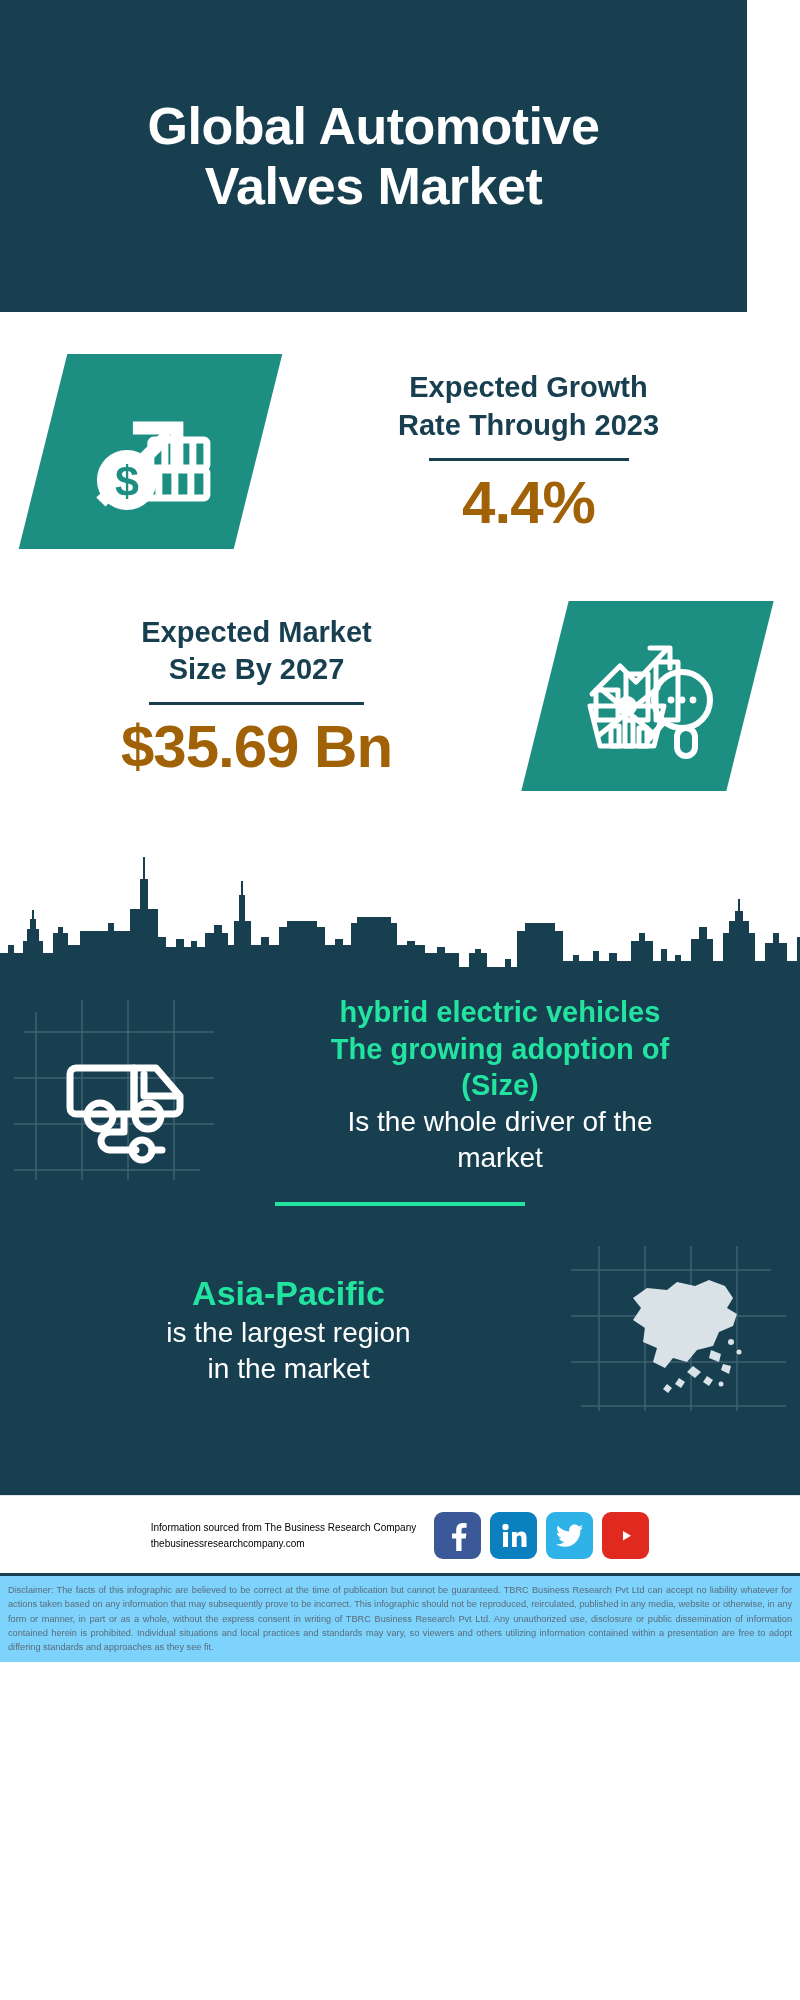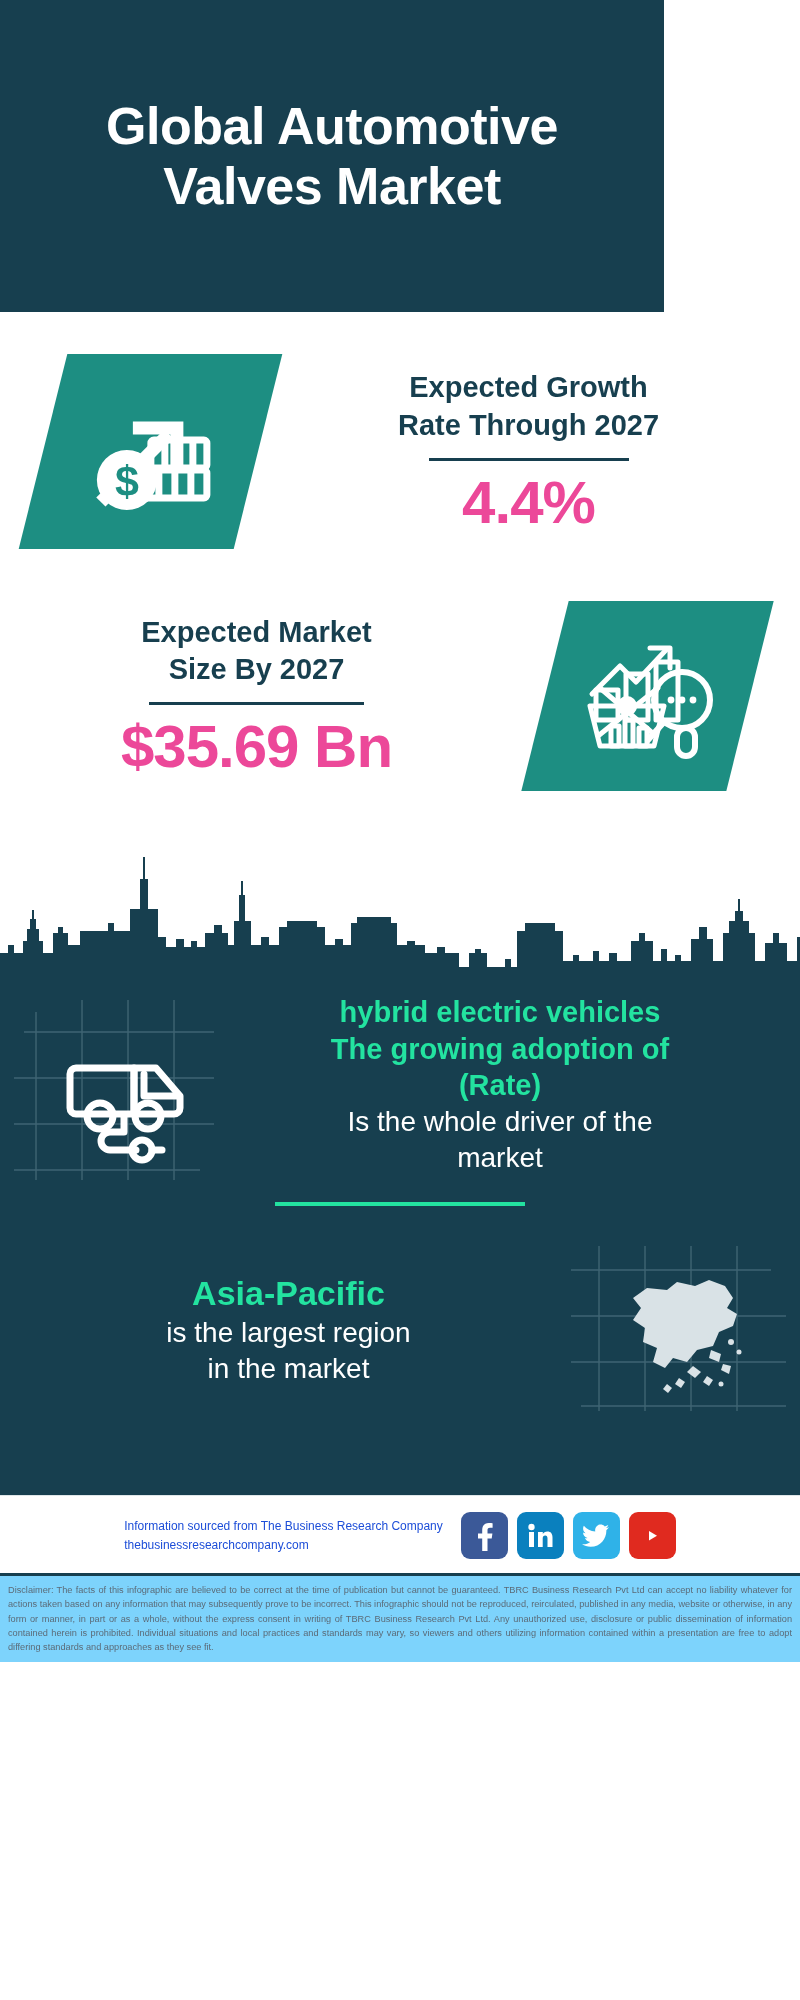--- a/index.html
+++ b/index.html
@@ -8,21 +8,21 @@
     font-family:"Liberation Sans", sans-serif;
     background:#ffffff;
     width:800px; height:2000px;
     overflow:hidden;
     position:relative;
   }
   .page { width:800px; height:2000px; position:relative; background:#fff; }
 
   
   .header {
-    width:664px; height:312px;
+    width:747px; height:312px;
     background:#173f4f;
     display:flex; align-items:center; justify-content:center;
     padding:0 46px;
   }
   .header-title {
     color:#ffffff;
     font-size:52px;
     font-weight:bold;
     line-height:1.16;
     text-align:center;
@@ -43,21 +43,21 @@
   .para > .ico { transform:skewX(14deg); display:block; }
 
   .stat-text { text-align:center; }
   .stat-label {
     color:#173f4f; font-weight:bold; font-size:29px; line-height:1.28;
   }
   .stat-rule {
     height:3px; background:#173f4f; margin:14px auto 10px; width:200px;
   }
   .stat-value {
-    color:#ec4899; font-weight:bold; font-size:60px; line-height:1.05;
+    color:#a16207; font-weight:bold; font-size:60px; line-height:1.05;
     letter-spacing:-1px;
   }
 
   
   .skyline-wrap { width:800px; height:145px; position:relative; background:#fff; }
   .skyline-wrap svg { display:block; width:800px; height:145px; }
 
   
   .dark-band { width:800px; background:#173f4f; position:relative; }
 
@@ -81,21 +81,21 @@
     color:#23e3a0; font-weight:bold; font-size:34px; line-height:1.3;
   }
 
   
   .footer {
     width:800px; background:#ffffff;
     display:flex; align-items:center; justify-content:center;
     gap:18px; padding:16px 30px 14px 30px;
     border-top:1px solid #dfe6e9;
   }
-  .footer-text { color:#1d4ed8; font-size:12px; line-height:1.55; }
+  .footer-text { color:#000000; font-size:10px; line-height:1.55; }
   .socials { display:flex; gap:9px; align-items:center; }
   .sbtn {
     width:47px; height:47px; border-radius:9px;
     display:flex; align-items:center; justify-content:center;
   }
   .sbtn svg { display:block; }
 
   .disclaimer-sep { width:800px; height:3px; background:#173f4f; }
   .disclaimer {
     width:800px; background:#7dd3fc;
@@ -138,21 +138,21 @@
               </g>
 
               <circle cx="46" cy="96" r="30" fill="#fff"></circle>
               <text x="46" y="112" font-family="Liberation Sans, sans-serif" font-size="43" font-weight="bold" fill="#1d8e82" text-anchor="middle">$</text>
             </svg>
           </span>
         </div>
       </div>
       <div class="stat-text" style="width:500px;padding-right:43px;">
         <div class="stat-label">Expected Growth</div>
-        <div class="stat-label">Rate Through 2027</div>
+        <div class="stat-label">Rate Through 2023</div>
         <div class="stat-rule"></div>
         <div class="stat-value">4.4%</div>
       </div>
     </div>
 
     <div class="stat-row" style="padding:52px 0 0 0;">
       <div class="stat-text" style="width:495px;padding-left:18px;">
         <div class="stat-label">Expected Market</div>
         <div class="stat-label">Size By 2027</div>
         <div class="stat-rule" style="width:215px;"></div>
@@ -229,21 +229,21 @@
             <circle cx="134" cy="126" r="13"></circle>
             <path d="M110 126 v16 h-14 a9 9 0 0 0 -9 9 v0 a9 9 0 0 0 9 9 h26"></path>
             <circle cx="128" cy="160" r="10"></circle>
             <line x1="138" y1="160" x2="148" y2="160"></line>
           </g>
         </svg>
       </div>
       <div class="driver-text">
         <div class="accent-text">hybrid electric vehicles</div>
         <div class="accent-text">The growing adoption of</div>
-        <div class="accent-text">(Rate)</div>
+        <div class="accent-text">(Size)</div>
         <div class="plain-text">Is the whole driver of the</div>
         <div class="plain-text">market</div>
       </div>
     </div>
 
     <div class="green-rule"></div>
 
     <div class="region-row" style="padding-top:40px;gap:8px;">
       <div class="region-text">
         <div class="region-name">Asia-Pacific</div>

